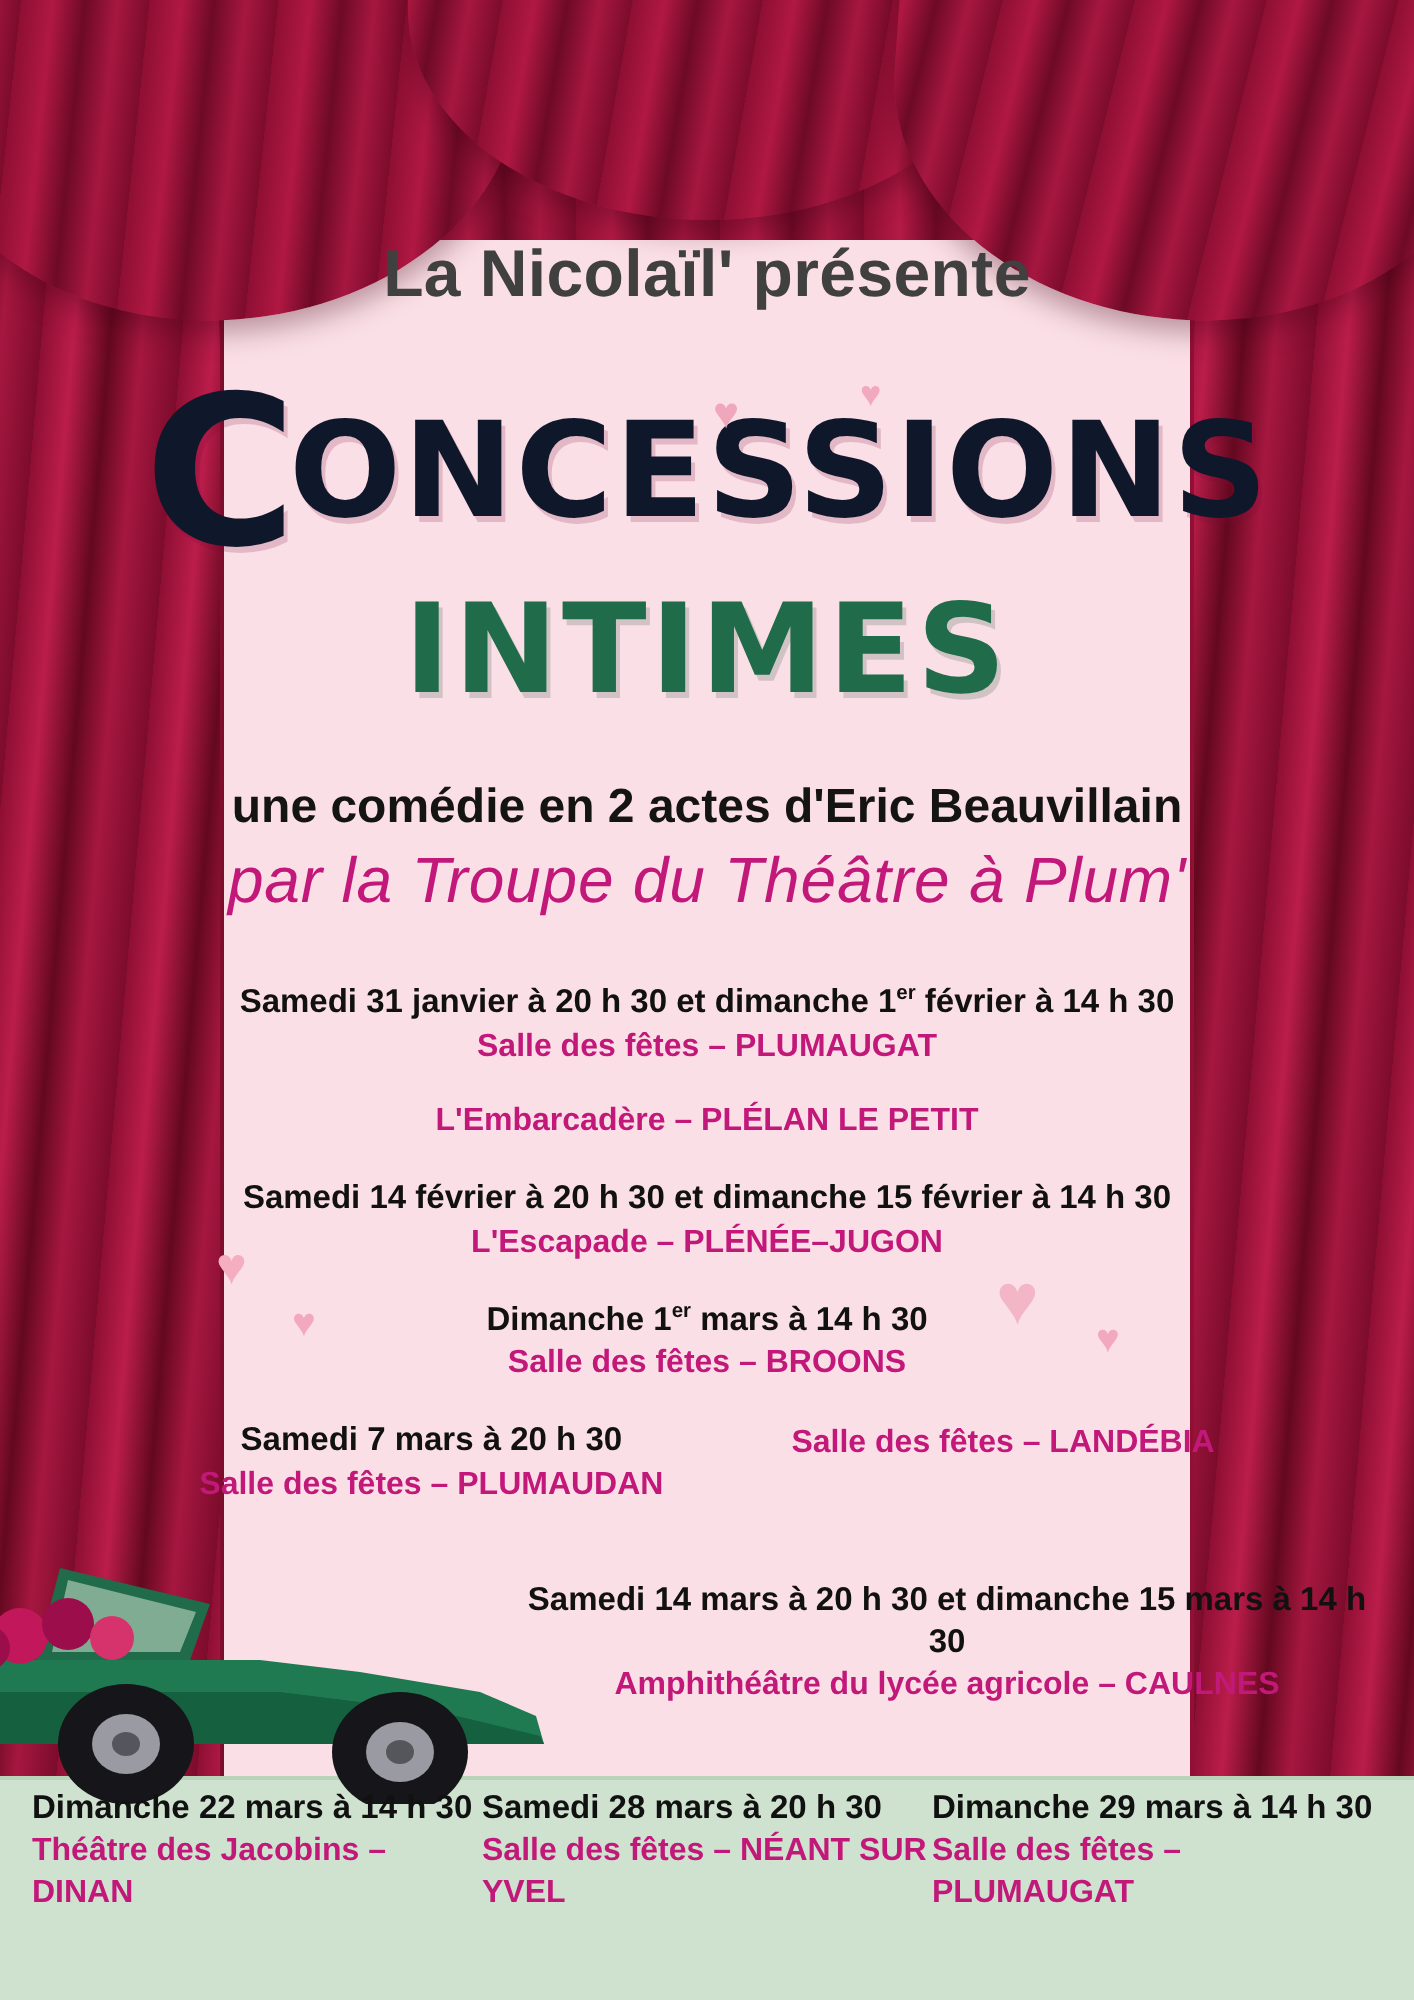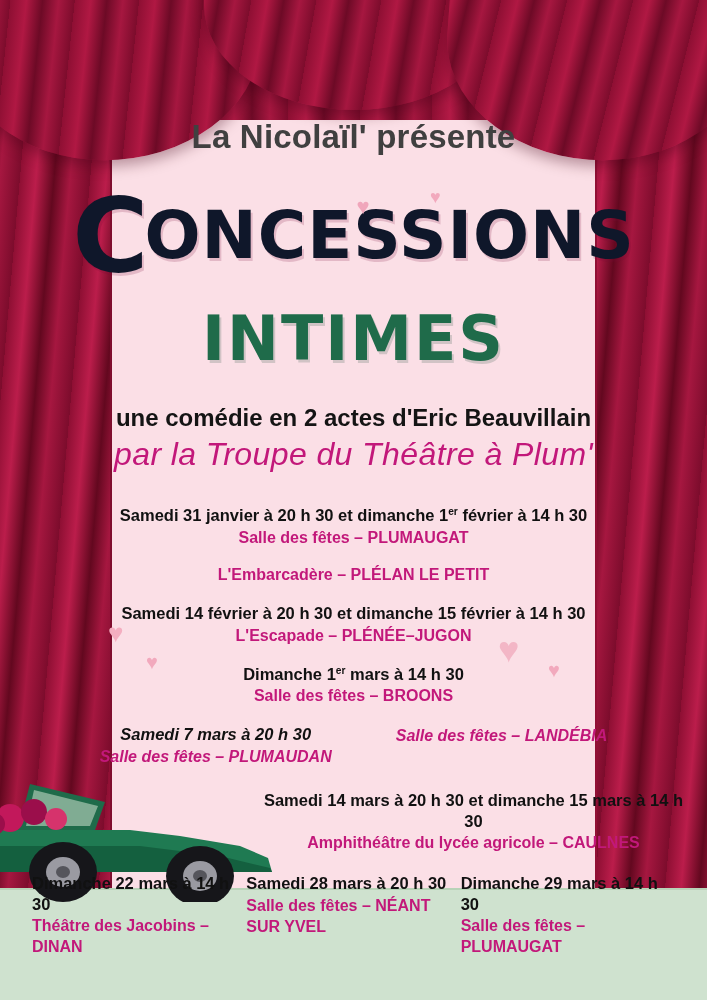--- a/index.html
+++ b/index.html
@@ -160,21 +160,21 @@
     vertical-align: -14px;
     letter-spacing: -4px;
   }
   .title-line2 {
     font-family: "DejaVu Sans", sans-serif;
     font-size: 62px;
     font-weight: bold;
     color: #1f6b4a;
     letter-spacing: 2px;
     line-height: 1;
-    margin-top: 20px;
+    margin-top: 6px;
     text-shadow: 2px 3px 0 rgba(20,70,50,0.18);
   }
   .heart-title {
     position: absolute;
     top: 10px;
     left: 50%;
     margin-left: 3px;
     color: #f0a6bb;
     font-size: 22px;
   }
@@ -214,40 +214,39 @@
     line-height: 1.3;
     margin-top: 2px;
   }
   sup { font-size: 0.62em; vertical-align: super; }
 
   .row-two {
     display: flex;
     justify-content: center;
     gap: 64px;
     margin-bottom: 18px;
-    font-style: italic;
   }
   .row-two .date-entry { margin-bottom: 0; }
 
   .right-block {
     position: absolute;
     left: 260px;
     right: 20px;
     top: 790px;
     text-align: center;
   }
 
   .bottom-row {
     position: absolute;
     left: 0;
     right: 0;
     bottom: 42px;
     display: flex;
     justify-content: space-between;
-    padding: 0 32px;
+    padding: 0 16px;
     box-sizing: border-box;
   }
   .bottom-row .date-entry { margin-bottom: 0; flex: 1; }
 </style>
 </head>
 <body>
 
 <div class="poster">
 
   <div class="bg-base"></div>

